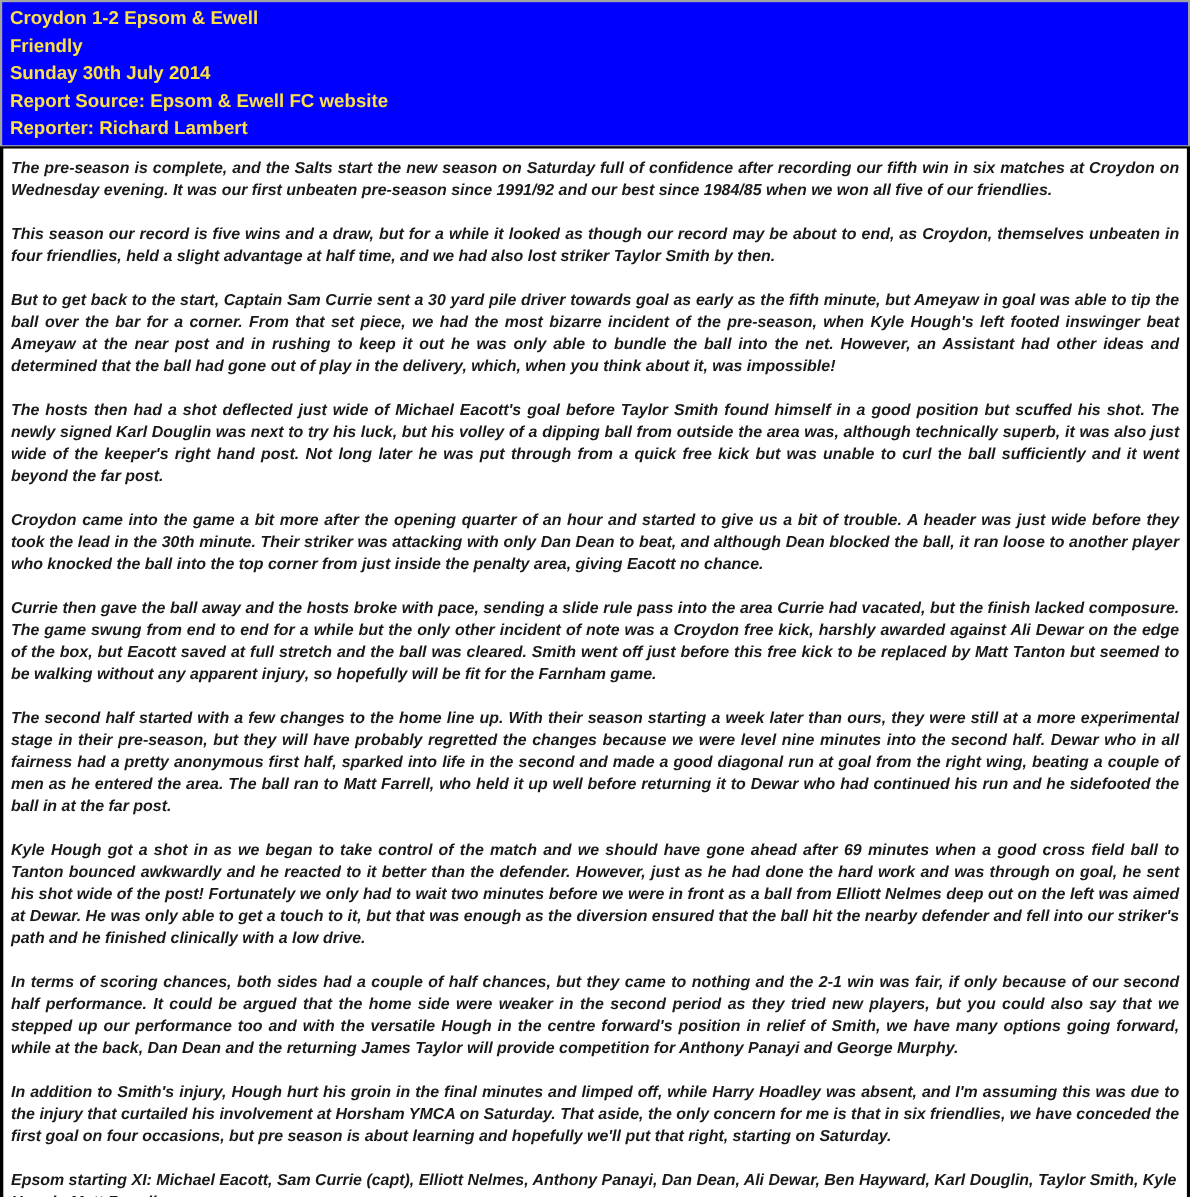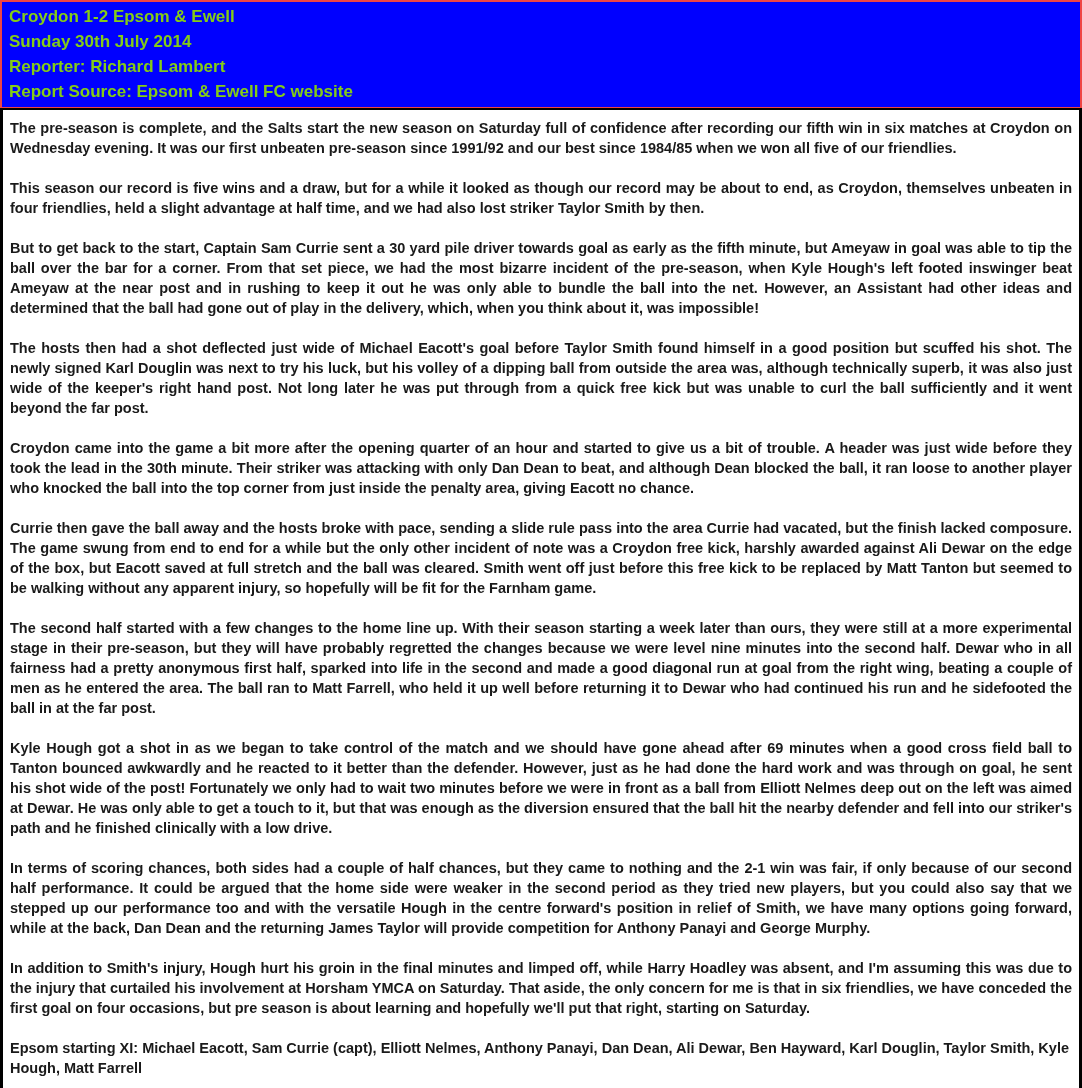--- a/index.html
+++ b/index.html
@@ -9,22 +9,22 @@
     font-family: "Liberation Sans", sans-serif;
   }
   .page {
     width: 1082px;
     min-height: 1088px;
     background: #ffffff;
   }
   .report-header {
     width: 1082px;
     background: #0000FF;
-    border: 2px solid #ef4444;
-    color: #84cc16;
+    border: 2px solid #a3a3a3;
+    color: #fde047;
     font-weight: bold;
     font-size: 17px;
     line-height: 25px;
     padding: 2px 7px 3px 7px;
   }
   .report-header .hline {
     white-space: nowrap;
     overflow: hidden;
   }
   .report-body {
@@ -35,36 +35,38 @@
     background: #ffffff;
     color: #1a1a1a;
     font-weight: bold;
     font-size: 14.5px;
     line-height: 20px;
     padding: 8px 7px 14px 7px;
   }
   .report-body p {
     margin: 0 0 20px 0;
     text-align: justify;
+    font-style: italic;
   }
   .report-body p.lineup {
     margin: 20px 0 0 0;
     text-align: left;
   }
 </style>
 </head>
 <body>
 
 <div class="page">
 
   <header class="report-header">
     <div class="hline">Croydon 1-2 Epsom &amp; Ewell</div>
+    <div class="hline">Friendly</div>
     <div class="hline">Sunday 30th July 2014</div>
+    <div class="hline">Report Source: Epsom &amp; Ewell FC website</div>
     <div class="hline">Reporter: Richard Lambert</div>
-    <div class="hline">Report Source: Epsom &amp; Ewell FC website</div>
   </header>
 
   <main class="report-body">
     <p>The pre-season is complete, and the Salts start the new season on Saturday full of confidence after recording our fifth win in six matches at Croydon on Wednesday evening. It was our first unbeaten pre-season since 1991/92 and our best since 1984/85 when we won all five of our friendlies.</p>
     <p>This season our record is five wins and a draw, but for a while it looked as though our record may be about to end, as Croydon, themselves unbeaten in four friendlies, held a slight advantage at half time, and we had also lost striker Taylor Smith by then.</p>
     <p>But to get back to the start, Captain Sam Currie sent a 30 yard pile driver towards goal as early as the fifth minute, but Ameyaw in goal was able to tip the ball over the bar for a corner. From that set piece, we had the most bizarre incident of the pre-season, when Kyle Hough's left footed inswinger beat Ameyaw at the near post and in rushing to keep it out he was only able to bundle the ball into the net. However, an Assistant had other ideas and determined that the ball had gone out of play in the delivery, which, when you think about it, was impossible!</p>
     <p>The hosts then had a shot deflected just wide of Michael Eacott's goal before Taylor Smith found himself in a good position but scuffed his shot. The newly signed Karl Douglin was next to try his luck, but his volley of a dipping ball from outside the area was, although technically superb, it was also just wide of the keeper's right hand post. Not long later he was put through from a quick free kick but was unable to curl the ball sufficiently and it went beyond the far post.</p>
     <p>Croydon came into the game a bit more after the opening quarter of an hour and started to give us a bit of trouble. A header was just wide before they took the lead in the 30th minute. Their striker was attacking with only Dan Dean to beat, and although Dean blocked the ball, it ran loose to another player who knocked the ball into the top corner from just inside the penalty area, giving Eacott no chance.</p>
     <p>Currie then gave the ball away and the hosts broke with pace, sending a slide rule pass into the area Currie had vacated, but the finish lacked composure. The game swung from end to end for a while but the only other incident of note was a Croydon free kick, harshly awarded against Ali Dewar on the edge of the box, but Eacott saved at full stretch and the ball was cleared. Smith went off just before this free kick to be replaced by Matt Tanton but seemed to be walking without any apparent injury, so hopefully will be fit for the Farnham game.</p>
     <p>The second half started with a few changes to the home line up. With their season starting a week later than ours, they were still at a more experimental stage in their pre-season, but they will have probably regretted the changes because we were level nine minutes into the second half. Dewar who in all fairness had a pretty anonymous first half, sparked into life in the second and made a good diagonal run at goal from the right wing, beating a couple of men as he entered the area. The ball ran to Matt Farrell, who held it up well before returning it to Dewar who had continued his run and he sidefooted the ball in at the far post.</p>

